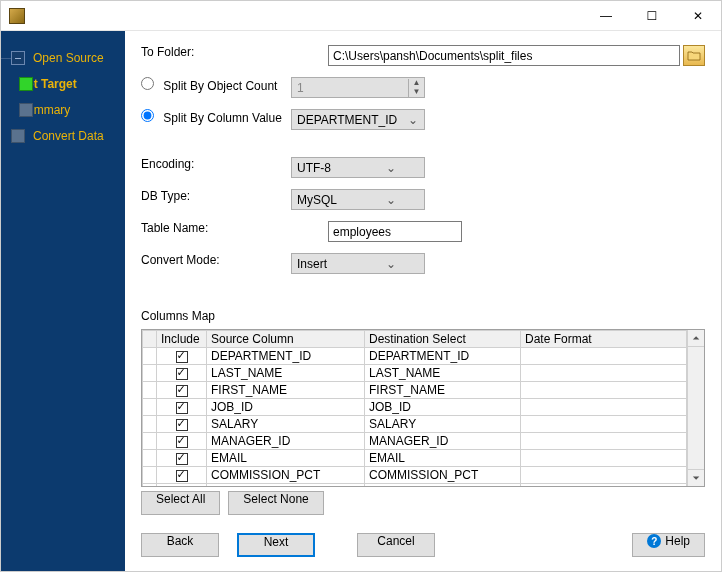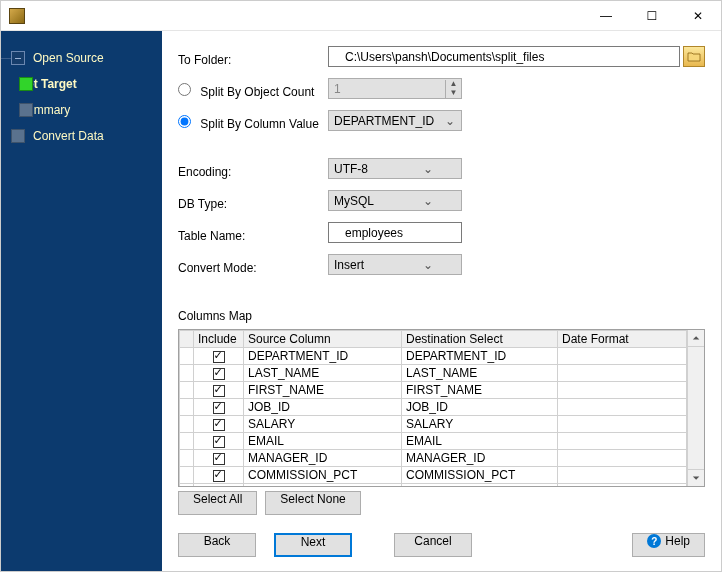--- a/index.html
+++ b/index.html
@@ -5,38 +5,38 @@
 * { box-sizing: border-box; margin: 0; padding: 0; font-family: "Segoe UI", Tahoma, sans-serif; font-size: 12px; }
 body { background: #fff; width: 722px; height: 572px; overflow: hidden; border: 1px solid #ccc; position: relative; }
 
 .titlebar { height: 30px; background: #fff; display: flex; align-items: center; padding: 0 0 0 8px; border-bottom: 1px solid #e5e5e5; }
 .titlebar .app-icon { width: 16px; height: 16px; background: linear-gradient(135deg,#d4a94a,#8b6914); border:1px solid #5a4410; }
 .titlebar-spacer { flex: 1; }
 .win-btn { width: 46px; height: 30px; display: flex; align-items: center; justify-content: center; cursor: pointer; }
 
 .content { display: flex; height: calc(100% - 30px); }
 
-.sidebar { width: 165px; background: #0c3a6e; color: #fef9c3; padding: 14px 0 0 0; }
+.sidebar { width: 165px; background: #0c3a6e; color: #eab308; padding: 14px 0 0 0; }
 .side-item { display: flex; align-items: center; padding: 3px 6px 3px 10px; cursor: pointer; position: relative; height: 26px; }
 .side-item .node { width: 14px; height: 14px; margin-right: 8px; }
 .node-open { border: 1px solid #6b87b0; background: #163d6b; position: relative; }
 .node-open:after { content:""; position:absolute; left:3px; top:6px; width:6px; height:1px; background:#9bb2d4; }
 .node-active { background: #31d42a; border: 1px solid #1a8a15; }
 .node-gray { background: #5a728e; border: 1px solid #3e536b; }
 .side-item.lv2 { padding-left: 18px; }
 .side-item.lv2 .node { position:absolute; left:18px; }
 .side-item.lv1.first::before { content:""; position:absolute; left:0; top:13px; width:10px; height:1px; background:#3a5d8a; }
 .side-item.active span { font-weight:bold; }
 
 .main { flex: 1; padding: 14px 16px 10px 16px; background:#fff; display:flex; flex-direction:column; }
-.form-row { display: flex; align-items: flex-end; margin-bottom: 10px; height: 22px; }
+.form-row { display: flex; align-items: flex-start; margin-bottom: 10px; height: 22px; }
 .form-row.mt { margin-top: 16px; }
 .form-label { width: 150px; }
 .radio-row input[type=radio] { margin-right: 6px; }
-.text-input { height: 21px; border: 1px solid #7a7a7a; padding: 1px 16px; width: 134px; background:#fff; }
+.text-input { height: 21px; border: 1px solid #7a7a7a; padding: 1px 4px; width: 134px; background:#fff;margin-left:37px; }
 .text-input.long { width: 352px; }
 .combo { display: inline-flex; align-items: center; height: 21px; border: 1px solid #adadad; background: #e1e1e1; width: 134px; }
 .combo span { flex:1; padding: 0 5px; }
 .combo .chev { width: 18px; text-align:center; color:#555; }
 .spinner { display:inline-flex; align-items:center; height:21px; border:1px solid #adadad; background:#e1e1e1; width:134px; }
 .spinner span { flex:1; padding:0 5px; color:#888; }
 .spinner .spin-btns { display:flex; flex-direction:column; width:16px; border-left:1px solid #adadad; }
 .spinner .sp { height:9px; line-height:7px; font-size:8px; text-align:center; color:#555; }
 .folder-btn { width:22px; height:21px; margin-left:3px; border:1px solid #b0862a; background:linear-gradient(#fce79b,#e8b84f); cursor:pointer; display:flex; align-items:center; justify-content:center; }
 .folder-btn svg { width:14px; height:12px; }
@@ -220,29 +220,29 @@
               <tr>
                 <td class="col-handle"></td>
                 <td class="col-inc center"><span class="chk on"></span></td>
                 <td class="col-src">SALARY</td>
                 <td class="col-dst">SALARY</td>
                 <td class="col-date"></td>
               </tr>
               <tr>
                 <td class="col-handle"></td>
                 <td class="col-inc center"><span class="chk on"></span></td>
+                <td class="col-src">MANAGER_ID</td>
+                <td class="col-dst">MANAGER_ID</td>
+                <td class="col-date"></td>
+              </tr>
+              <tr>
+                <td class="col-handle"></td>
+                <td class="col-inc center"><span class="chk on"></span></td>
                 <td class="col-src">EMAIL</td>
                 <td class="col-dst">EMAIL</td>
-                <td class="col-date"></td>
-              </tr>
-              <tr>
-                <td class="col-handle"></td>
-                <td class="col-inc center"><span class="chk on"></span></td>
-                <td class="col-src">MANAGER_ID</td>
-                <td class="col-dst">MANAGER_ID</td>
                 <td class="col-date"></td>
               </tr>
               <tr>
                 <td class="col-handle"></td>
                 <td class="col-inc center"><span class="chk on"></span></td>
                 <td class="col-src">COMMISSION_PCT</td>
                 <td class="col-dst">COMMISSION_PCT</td>
                 <td class="col-date"></td>
               </tr>
               <tr class="last-row">

